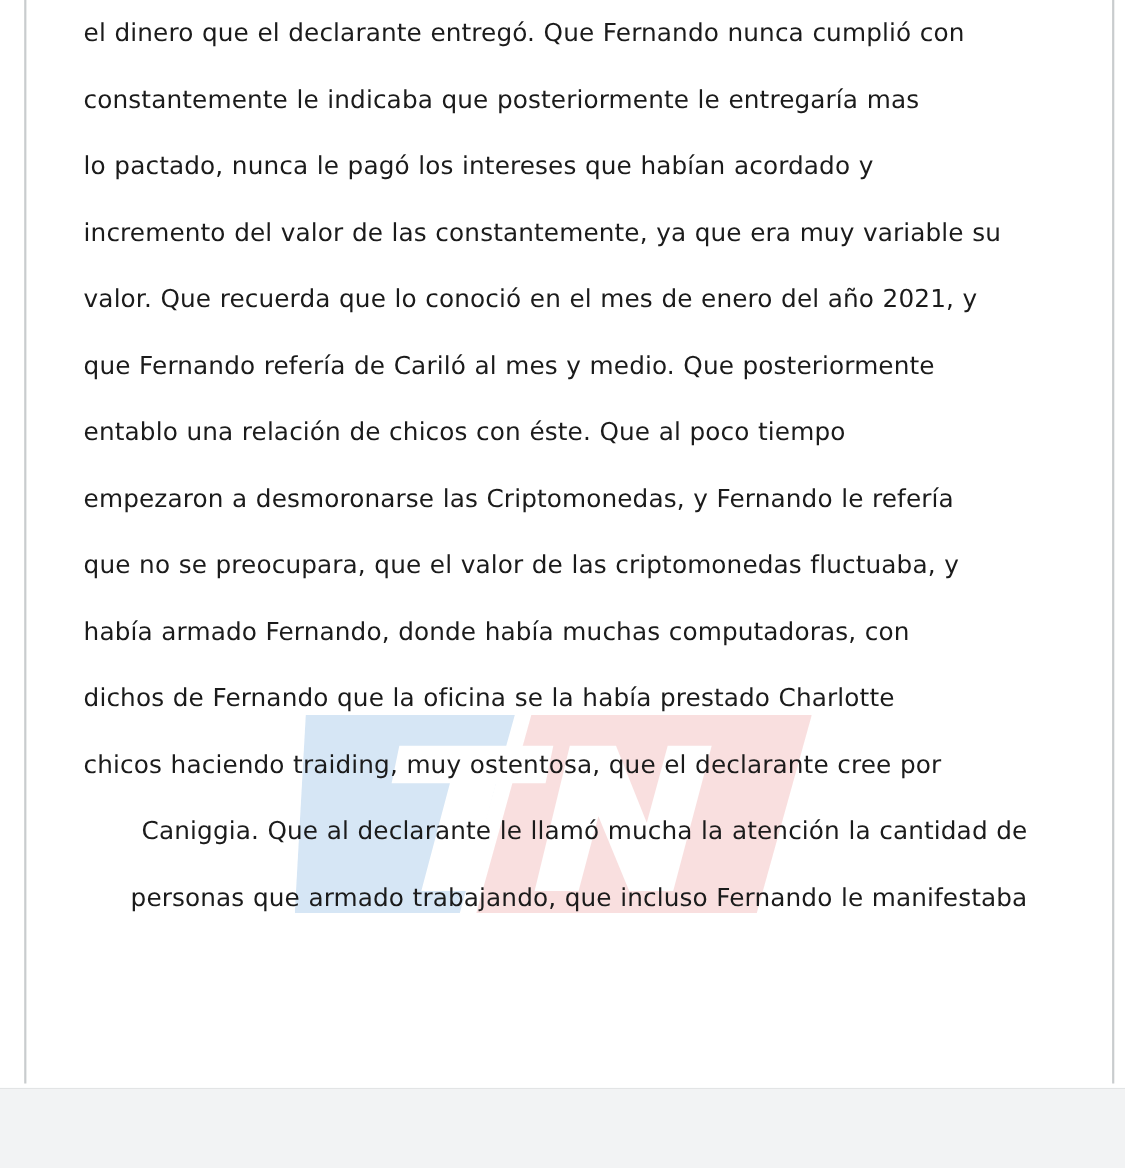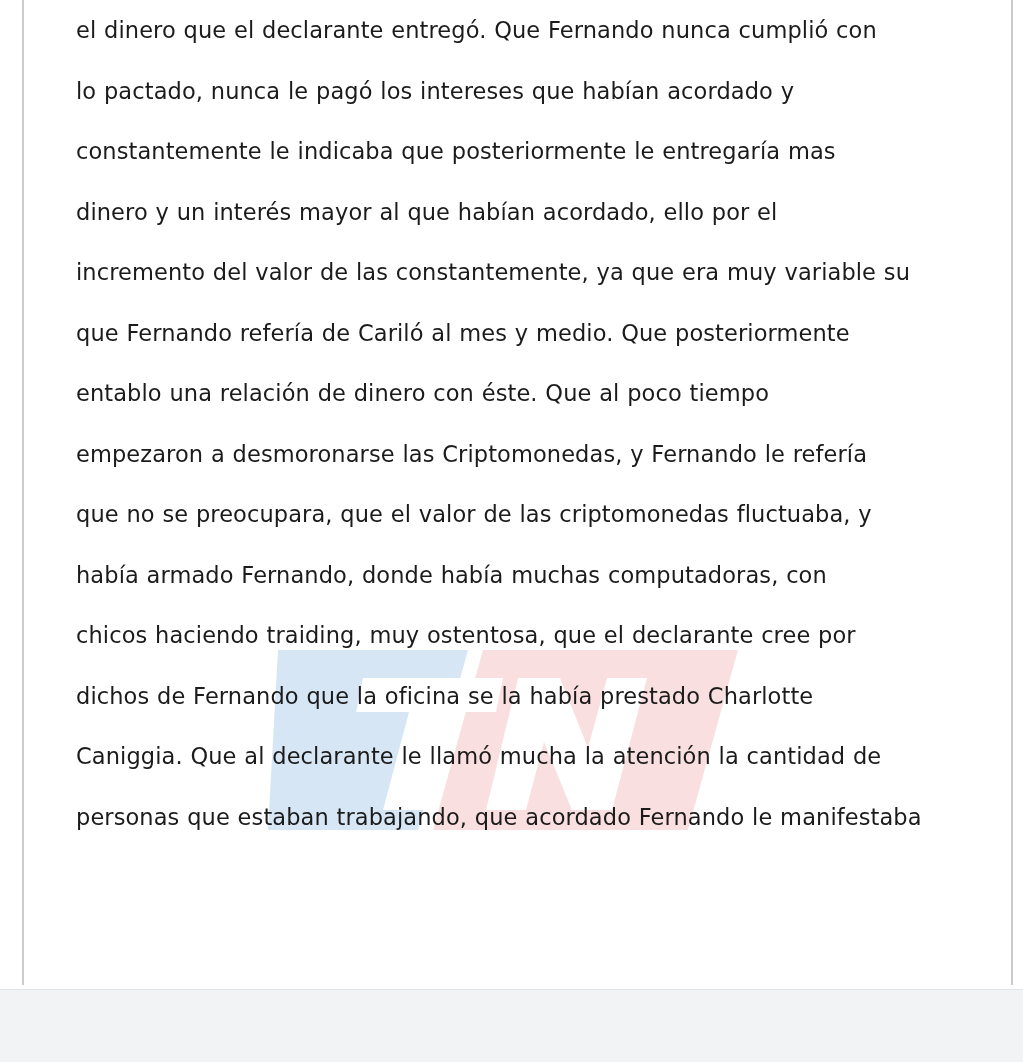--- a/index.html
+++ b/index.html
@@ -83,21 +83,21 @@
     text-align: justify;
     text-justify: inter-word;
     letter-spacing: 0.1px;
     word-spacing: 0.5px;
   }
   .doc-text p {
     margin: 0;
     text-align: justify;
   }
   .doc-text p.last-line {
-    text-align: left;
+    text-align: right;
   }
 </style>
 </head>
 <body>
 
 <div id="page">
 
   <div class="edge-rule-left"></div>
   <div class="edge-rule-right"></div>
 
@@ -112,31 +112,31 @@
 
         <polygon points="95,28 235,28 228,62 183,62 157,160 115,160 141,62 88,62"></polygon>
 
         <polygon points="250,28 292,28 320,98 339,28 379,28 344,160 304,160 276,92 258,160 218,160"></polygon>
       </g>
     </svg>
   </div>
 
   <div class="doc-text">
     <p>el dinero que el declarante entregó.  Que Fernando nunca cumplió con</p>
+    <p>constantemente le indicaba que posteriormente le entregaría mas</p>
     <p>lo pactado, nunca le pagó los intereses que habían acordado y</p>
-    <p>constantemente le indicaba que posteriormente le entregaría mas</p>
-    <p>dinero y un interés mayor al que habían acordado, ello por el</p>
     <p>incremento del valor de las constantemente, ya que era muy variable su</p>
+    <p>valor. Que recuerda que lo conoció en el mes de enero del año 2021, y</p>
     <p>que Fernando refería de Cariló al mes y medio. Que posteriormente</p>
-    <p>entablo una relación de dinero con éste. Que al poco tiempo</p>
+    <p>entablo una relación de chicos con éste. Que al poco tiempo</p>
     <p>empezaron a desmoronarse las Criptomonedas, y Fernando le refería</p>
     <p>que no se preocupara, que el valor de las criptomonedas fluctuaba, y</p>
     <p>había  armado Fernando, donde había muchas computadoras, con</p>
+    <p>dichos de Fernando que la oficina se la había prestado Charlotte</p>
     <p>chicos haciendo traiding, muy ostentosa, que el declarante cree por</p>
-    <p>dichos de Fernando que la oficina se la había prestado Charlotte</p>
     <p class="last-line">Caniggia. Que al declarante le llamó mucha la atención la cantidad de</p>
-    <p class="last-line">personas que estaban trabajando, que acordado Fernando le manifestaba</p>
+    <p class="last-line">personas que armado trabajando, que incluso Fernando le manifestaba</p>
   </div>
 
   <div class="bottom-band-line"></div>
   <div class="bottom-band"></div>
 
 </div>
 
 </body></html>

